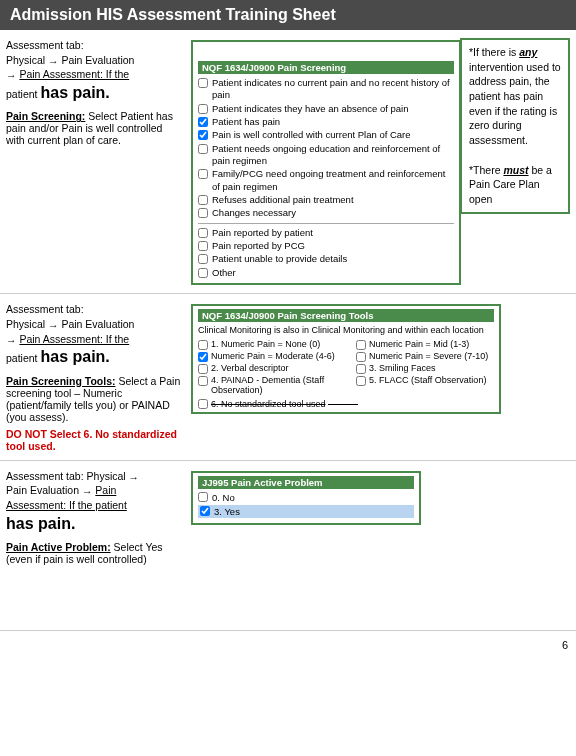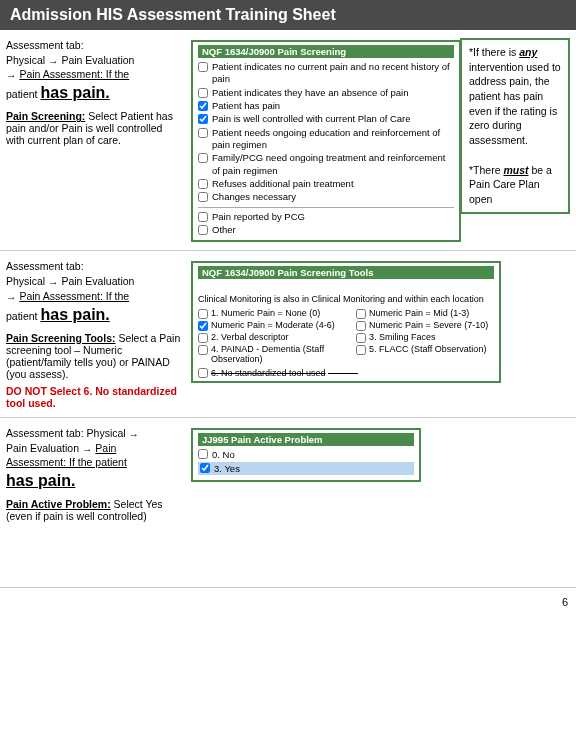--- a/index.html
+++ b/index.html
@@ -34,21 +34,20 @@
       flex: 1;
       position: relative;
     }
     .section-text {
       font-size: 10.5px;
       line-height: 1.4;
     }
     .has-pain {
       font-size: 16px;
       font-weight: bold;
-      text-decoration: underline;
     }
     .pain-screening-label {
       font-size: 10.5px;
       font-weight: bold;
       text-decoration: underline;
     }
     .section-note {
       border: 2px solid #4a8a4a;
       padding: 5px 7px;
       font-size: 10.5px;
@@ -68,20 +67,21 @@
       width: 270px;
       margin-top: 2px;
     }
     .nqf-title {
       background: #4a8a4a;
       color: #fff;
       font-size: 9.5px;
       font-weight: bold;
       padding: 1px 4px;
       margin-bottom: 3px;
+      margin-top: 16px;
     }
     .nqf-row {
       display: flex;
       align-items: flex-start;
       margin-bottom: 1px;
       line-height: 1.3;
     }
     .nqf-row input[type="checkbox"] {
       margin-right: 4px;
       margin-top: 1px;
@@ -106,21 +106,21 @@
       padding: 3px 5px;
       width: 310px;
       margin-top: 2px;
     }
     .nqf-tools-title {
       background: #4a8a4a;
       color: #fff;
       font-size: 9.5px;
       font-weight: bold;
       padding: 1px 4px;
-      margin-bottom: 15px;
+      margin-bottom: 3px;
     }
     .tools-grid {
       display: grid;
       grid-template-columns: 1fr 1fr;
       gap: 1px 20px;
       font-size: 9px;
     }
     .tool-item {
       display: flex;
       align-items: flex-start;
@@ -253,21 +253,29 @@
           <span>Refuses additional pain treatment</span>
         </div>
       <div class="nqf-row">
           <input type="checkbox" style="">
           <span>Changes necessary</span>
         </div>
       <div class="nqf-divider"></div>
       <div class="nqf-sub-title"></div>
       <div class="nqf-row">
           <input type="checkbox" style="">
+          <span>Pain reported by patient</span>
+        </div>
+      <div class="nqf-row">
+          <input type="checkbox" style="">
           <span>Pain reported by PCG</span>
+        </div>
+      <div class="nqf-row">
+          <input type="checkbox" style="">
+          <span>Patient unable to provide details</span>
         </div>
       <div class="nqf-row">
           <input type="checkbox" style="">
           <span>Other</span>
         </div>
     </div>
 
     <div class="section-note">
       <span>*If there is <span class="italic underline bold">any</span> intervention used to address pain, the patient has pain even if the rating is zero during assessment.</span>
       <br><br>

